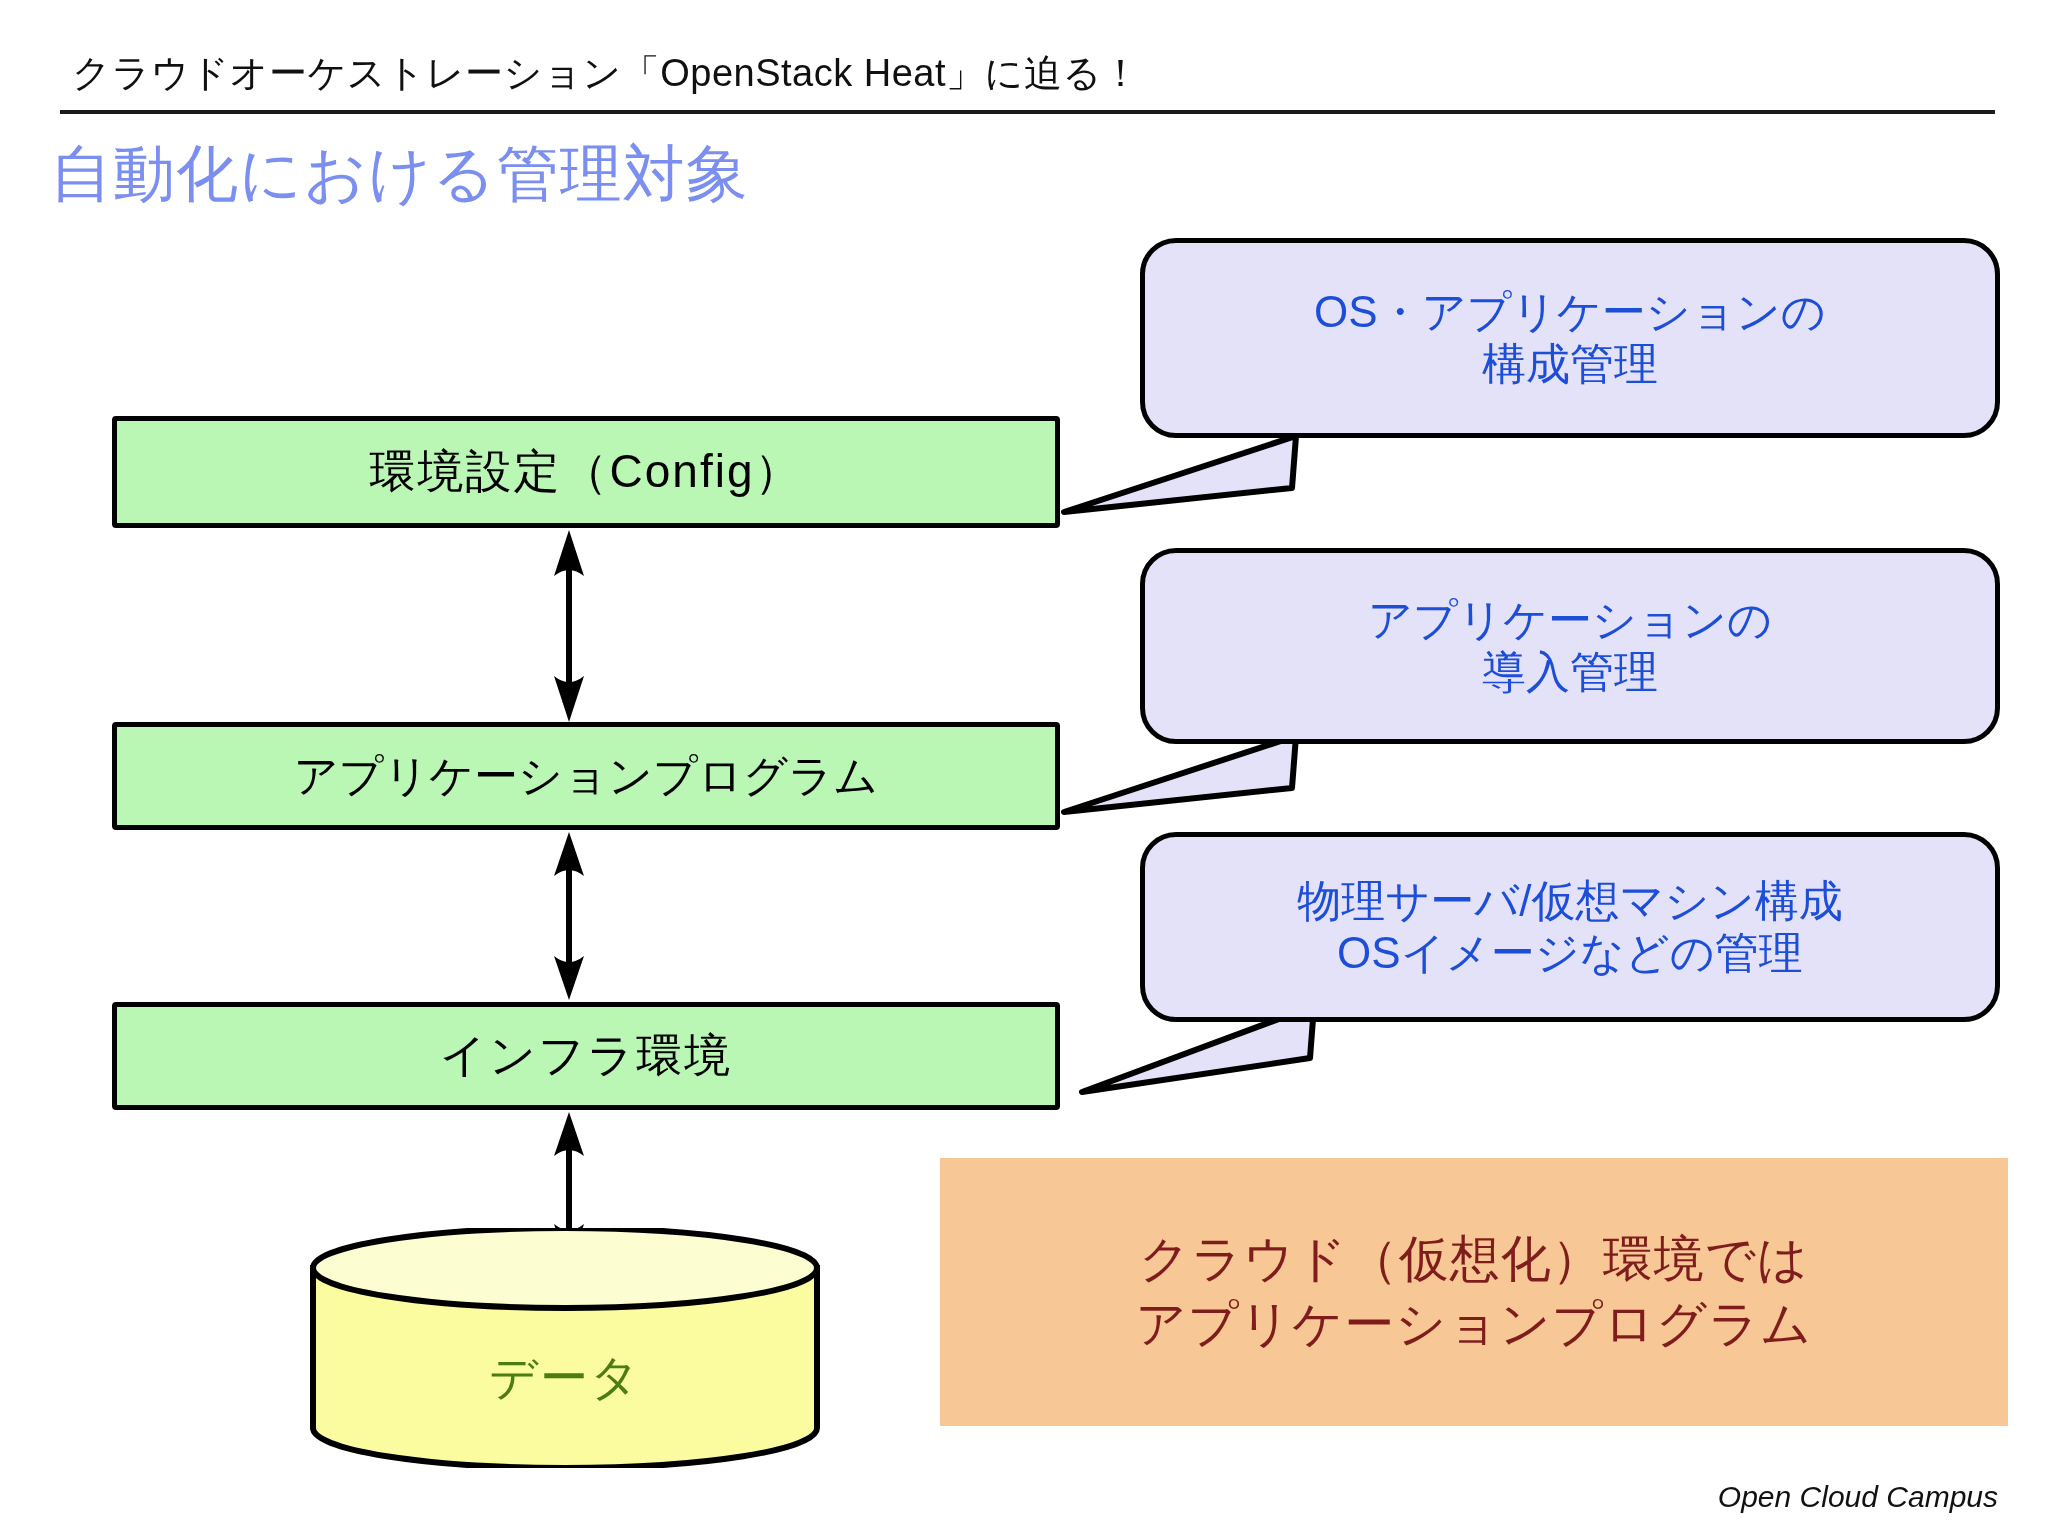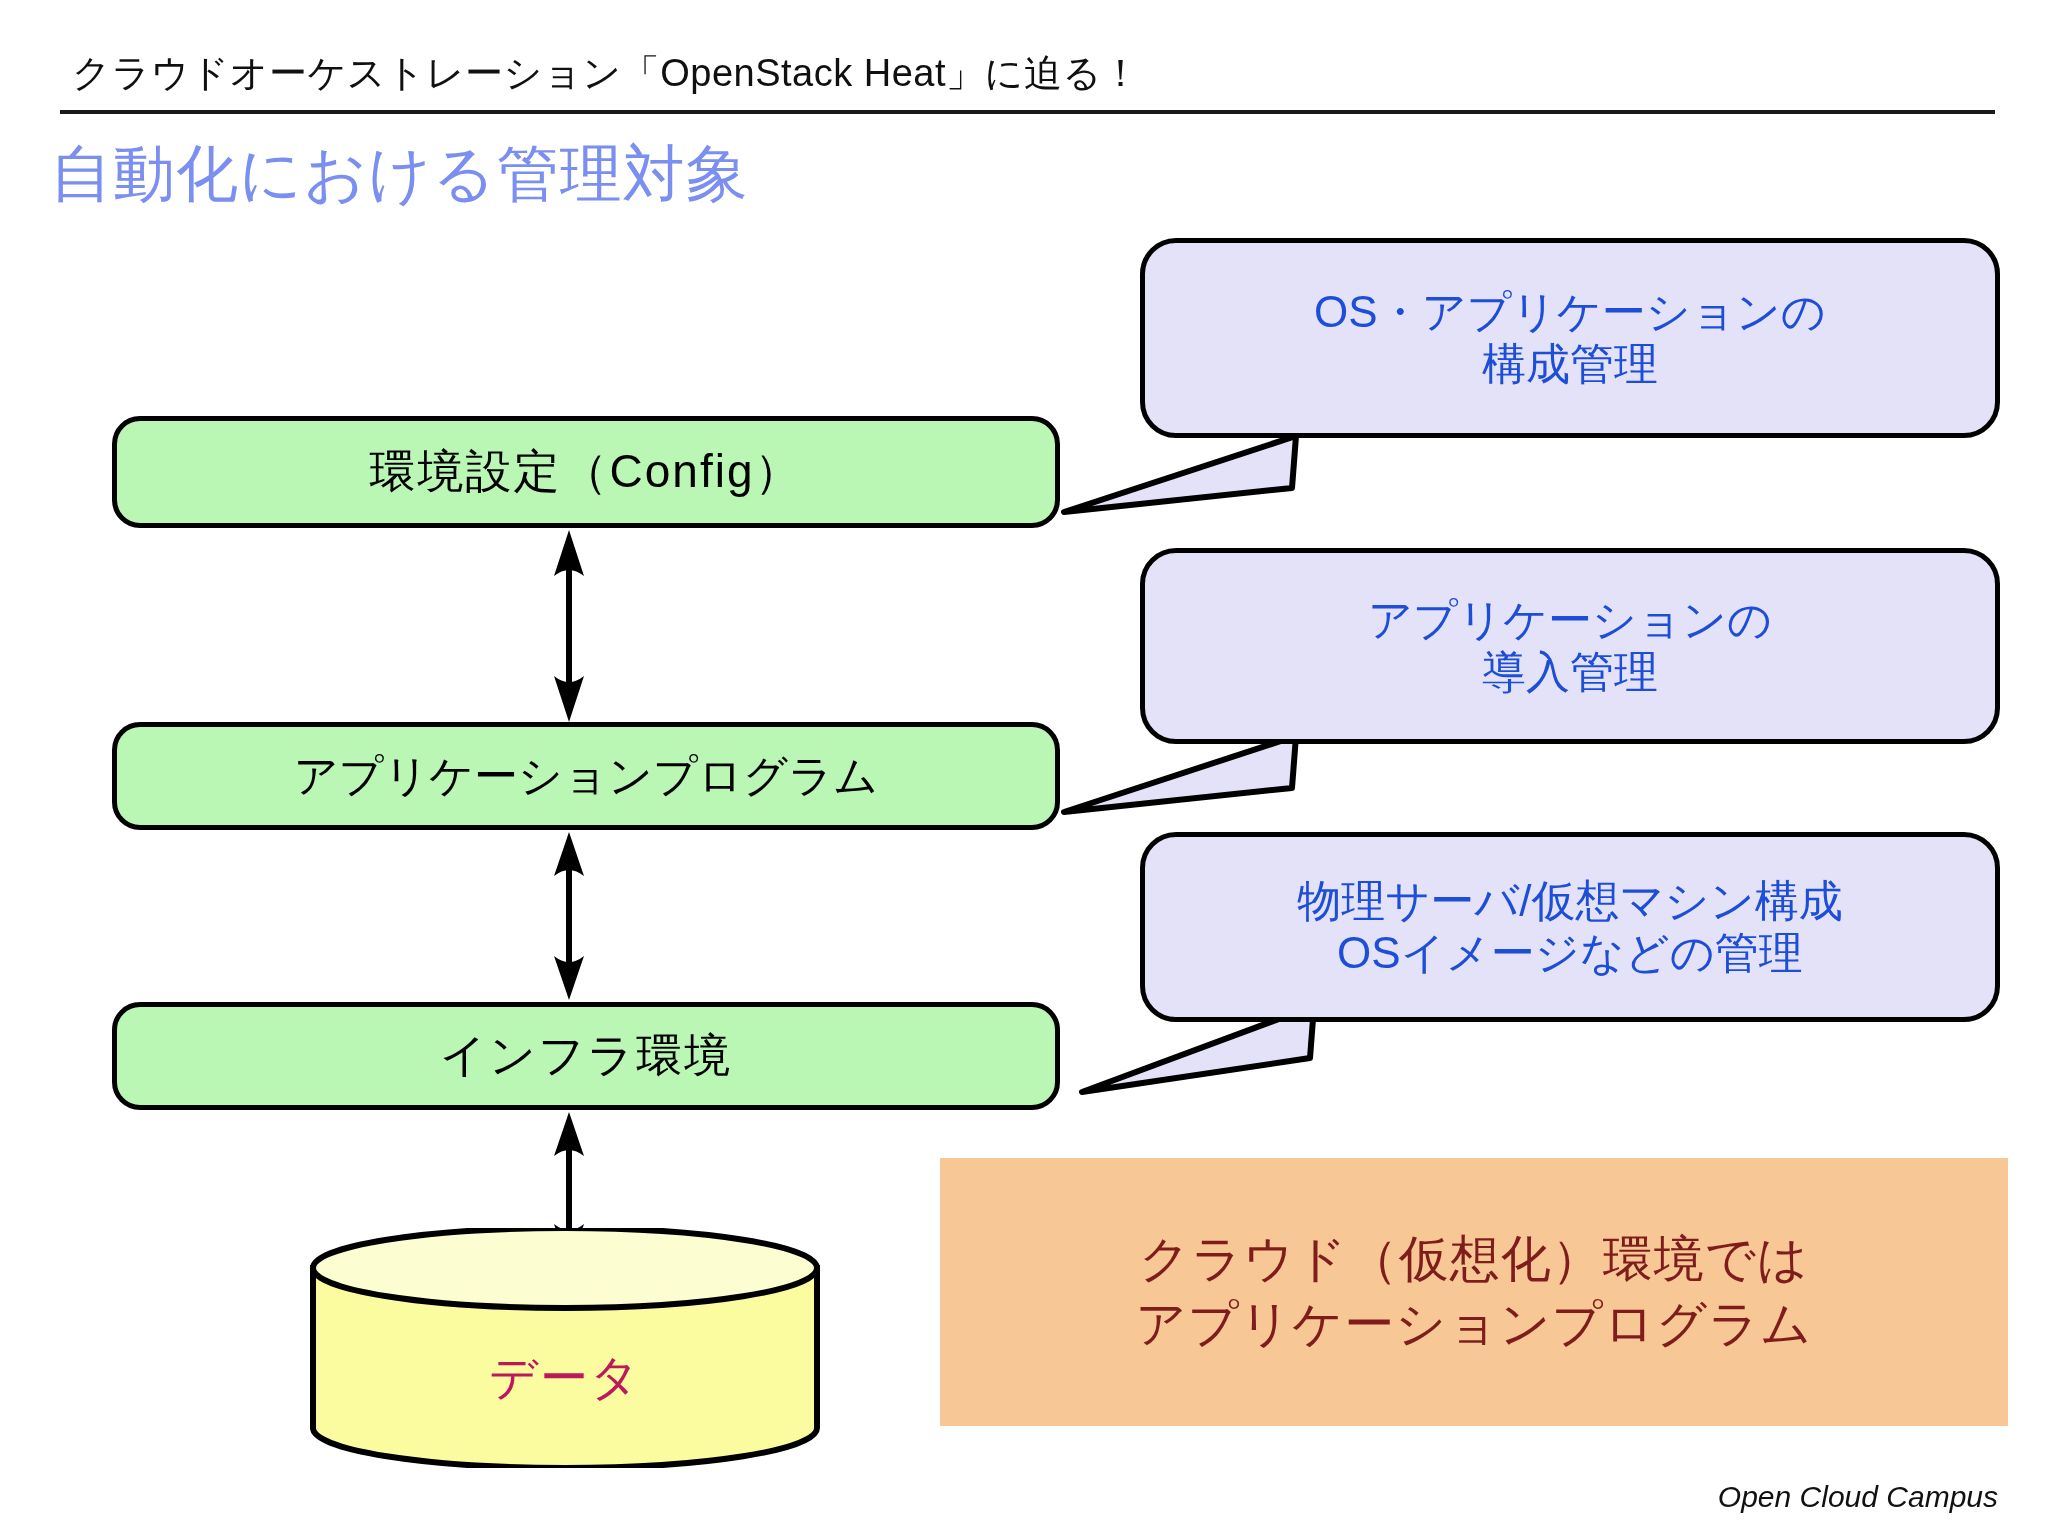--- a/index.html
+++ b/index.html
@@ -19,21 +19,21 @@
     background:#1a1a1a;
   }
   #page-title{
     position:absolute;left:50px;top:132px;
     font-size:62px;color:#7b8ff0;letter-spacing:1px;white-space:nowrap;
   }
 
   
   .green-box{
     position:absolute;background:#baf7b4;border:5px solid #000;
-    border-radius:28px;display:flex;align-items:center;justify-content:center;
+    border-radius:4px;display:flex;align-items:center;justify-content:center;
     box-sizing:border-box;
   }
   .green-box .box-label{
     font-size:46px;letter-spacing:2px;white-space:nowrap;color:#000;
   }
   .green-box.wide .box-label{font-size:44px;letter-spacing:0px;}
 
   
   .bubble{
     position:absolute;background:#e4e2f8;border:5px solid #000;
@@ -54,21 +54,21 @@
     box-sizing:border-box;
   }
   #orange-box .oline{
     font-size:50px;line-height:1.30;white-space:nowrap;color:#7f1d1d;letter-spacing:1px;
   }
 
   
   #cylinder{position:absolute;}
   #cylinder .cyl-label{
     position:absolute;left:0;right:0;top:118px;text-align:center;
-    font-size:48px;letter-spacing:2px;color:#be185d;
+    font-size:48px;letter-spacing:2px;color:#4d7c0f;
   }
 
   
   .arrow{position:absolute;overflow:visible;}
 
   
   #footer{
     position:absolute;right:50px;bottom:22px;
     font-size:30px;font-style:italic;color:#111;white-space:nowrap;text-align:center;
   }

